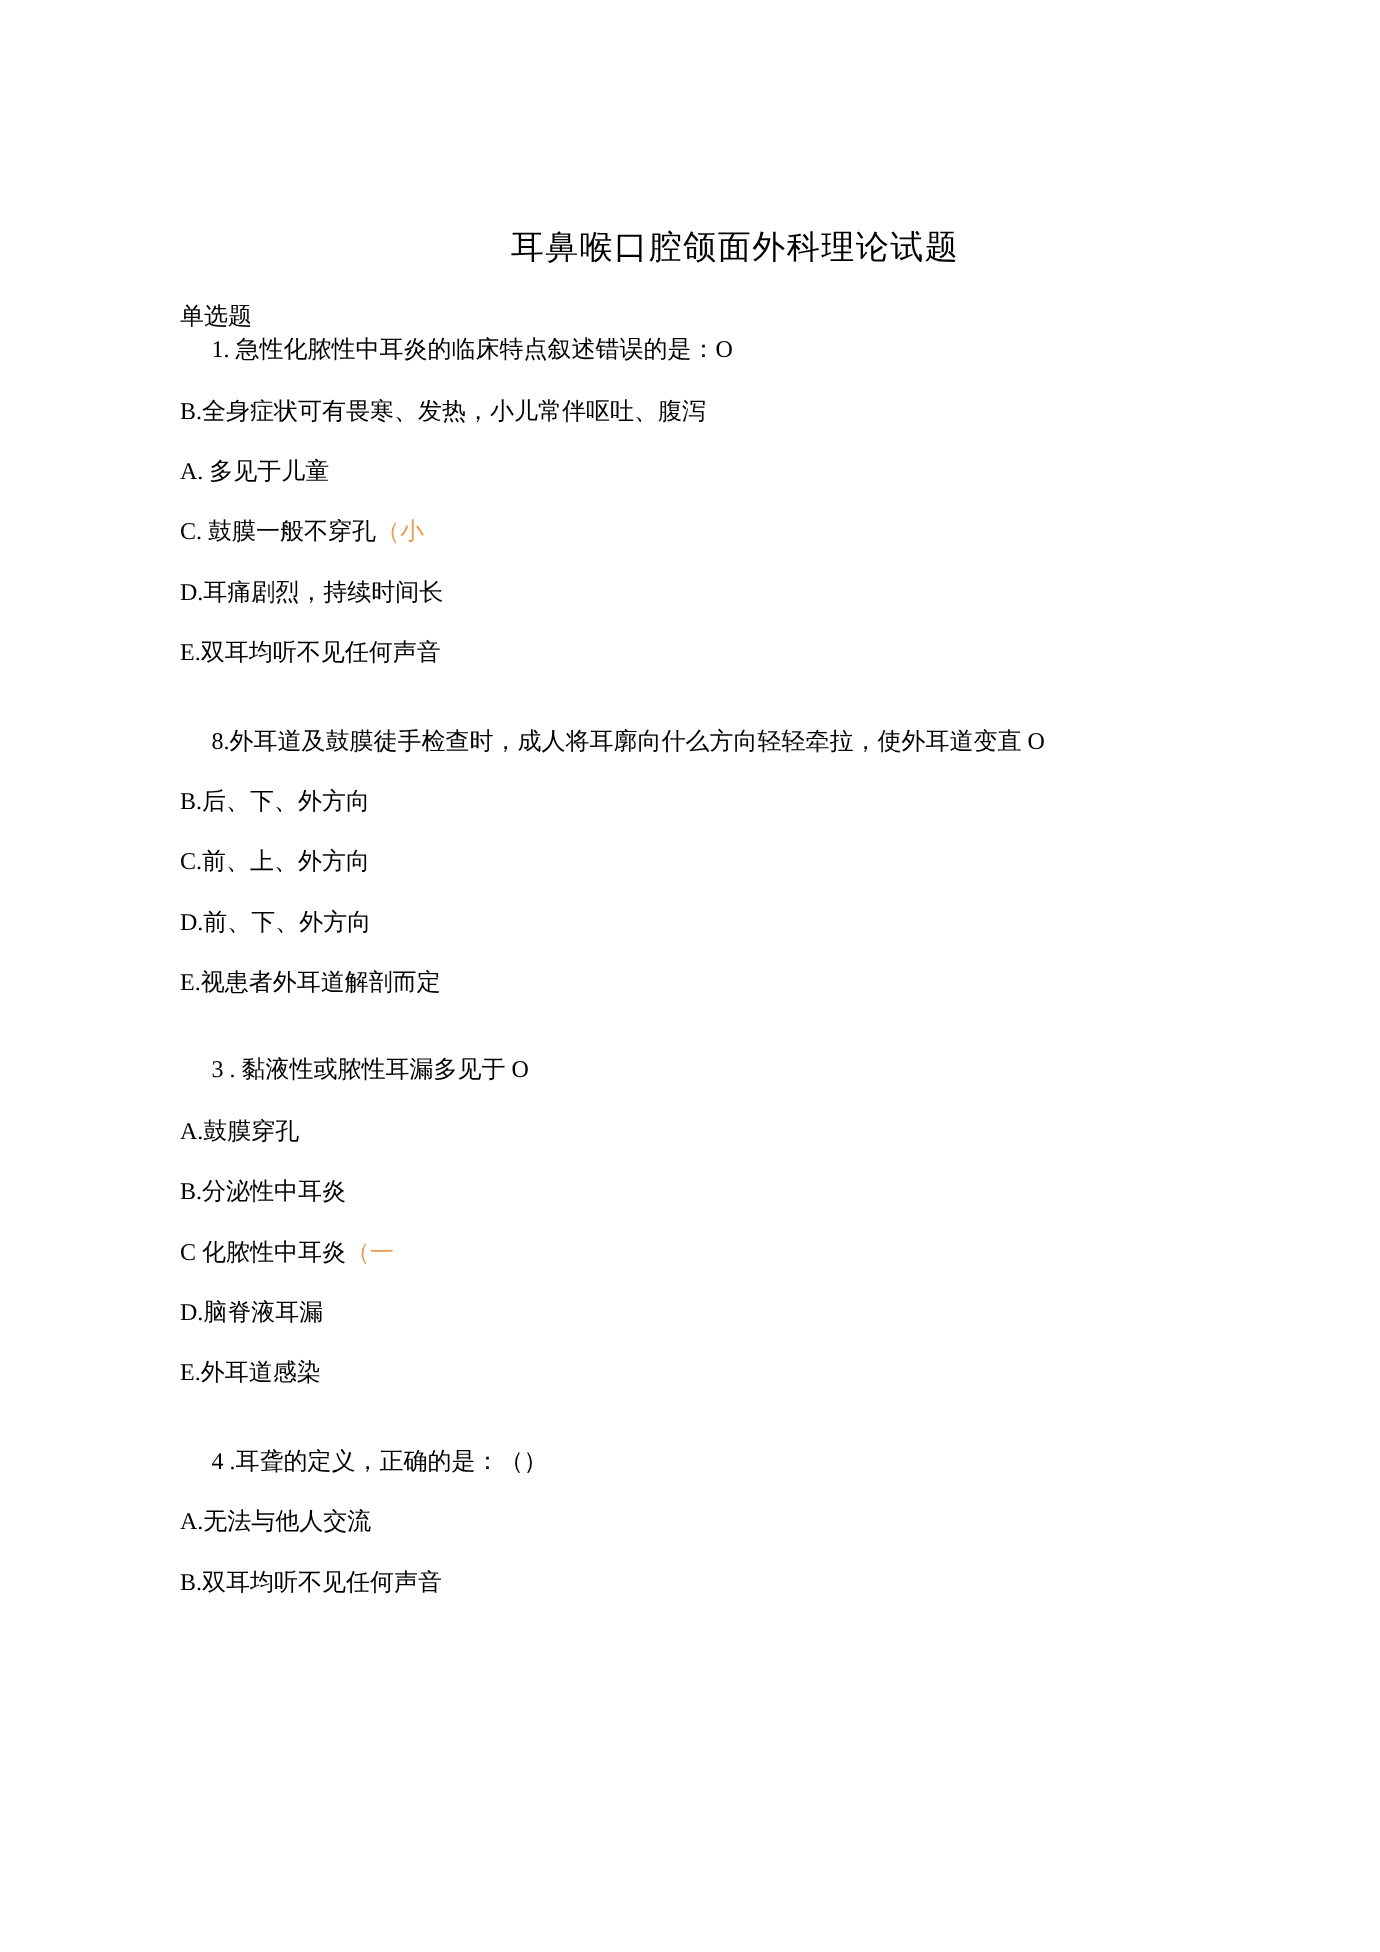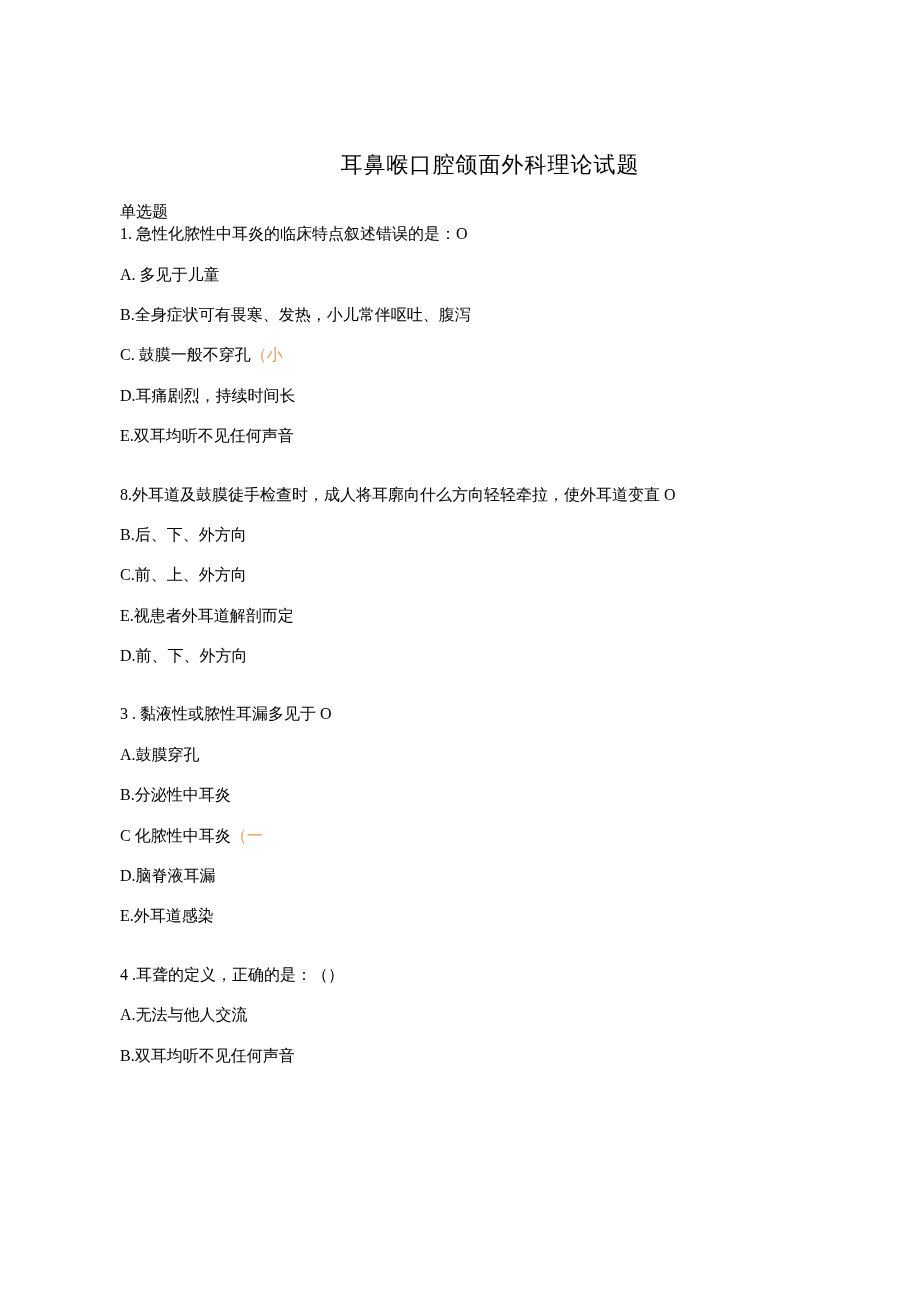--- a/index.html
+++ b/index.html
@@ -18,20 +18,21 @@
   .title {
     text-align: center;
     font-size: 22px;
     margin-bottom: 20px;
     letter-spacing: 1px;
   }
   .section-label {
   }
   .q {
     margin-bottom: 18px;
+    margin-left: 21px;
   }
   .opt {
     margin-bottom: 18px;
   }
   .block-gap {
     height: 18px;
   }
   .ans {
     color: #e69b56;
   }
@@ -39,35 +40,35 @@
 </head>
 <body>
 
 <div class="page">
 
   <div class="title">耳鼻喉口腔颌面外科理论试题</div>
 
   <div class="section-label">单选题</div>
 
   <div class="q">1. 急性化脓性中耳炎的临床特点叙述错误的是：O</div>
+  <div class="opt">B.全身症状可有畏寒、发热，小儿常伴呕吐、腹泻</div>
   <div class="opt">A. 多见于儿童</div>
-  <div class="opt">B.全身症状可有畏寒、发热，小儿常伴呕吐、腹泻</div>
   <div class="opt">
     <span>C. 鼓膜一般不穿孔</span><span class="ans">（小</span>
   </div>
   <div class="opt">D.耳痛剧烈，持续时间长</div>
   <div class="opt">E.双耳均听不见任何声音</div>
 
   <div class="block-gap"></div>
 
   <div class="q">8.外耳道及鼓膜徒手检查时，成人将耳廓向什么方向轻轻牵拉，使外耳道变直 O</div>
   <div class="opt">B.后、下、外方向</div>
   <div class="opt">C.前、上、外方向</div>
+  <div class="opt">D.前、下、外方向</div>
   <div class="opt">E.视患者外耳道解剖而定</div>
-  <div class="opt">D.前、下、外方向</div>
 
   <div class="block-gap"></div>
 
   <div class="q">3  . 黏液性或脓性耳漏多见于 O</div>
   <div class="opt">A.鼓膜穿孔</div>
   <div class="opt">B.分泌性中耳炎</div>
   <div class="opt">
     <span>C 化脓性中耳炎</span><span class="ans">（一</span>
   </div>
   <div class="opt">D.脑脊液耳漏</div>

